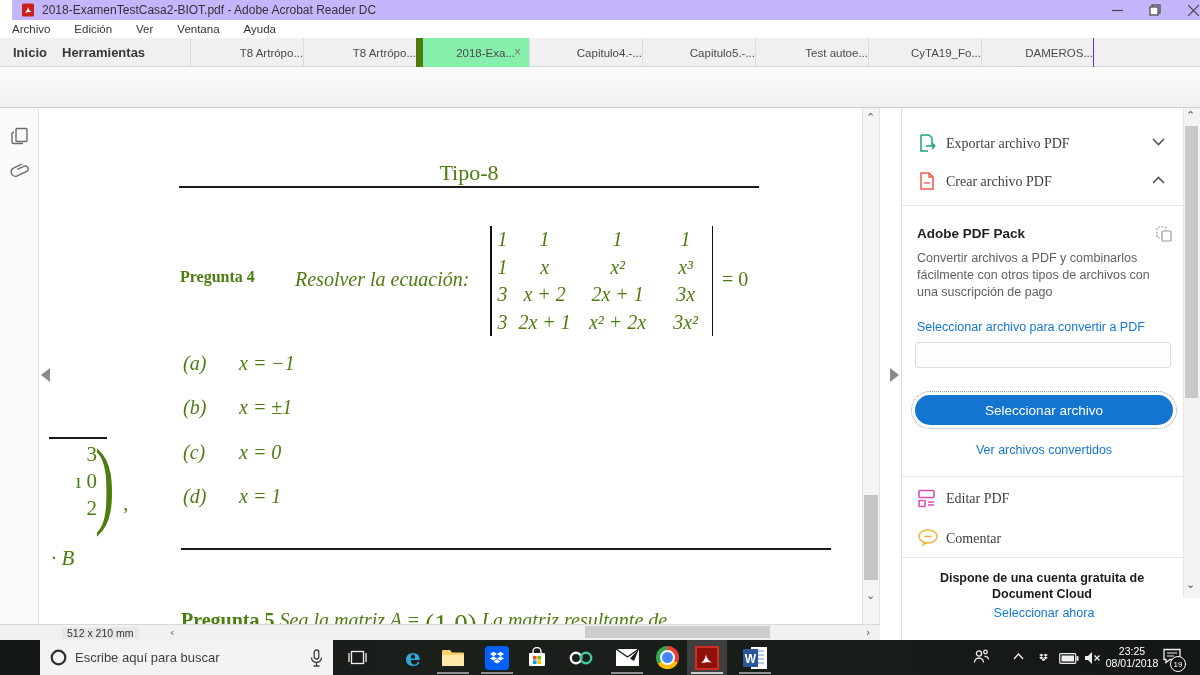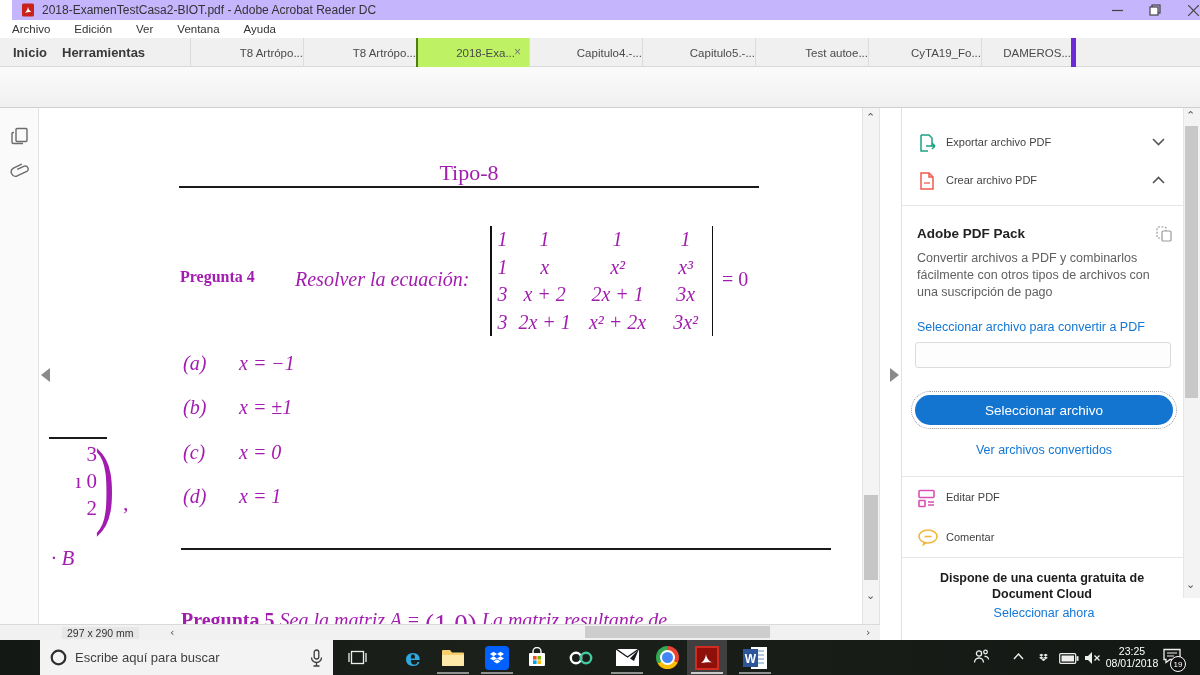--- a/index.html
+++ b/index.html
@@ -11,41 +11,41 @@
   #titlebar{left:12px;top:0;width:1200px;height:20px;background:#c4b5fd;}
   #title-text{left:30px;top:3px;font-size:12px;color:#333;}
   .winctl{top:0;width:38px;height:20px;display:flex;align-items:center;justify-content:center;}
   #menubar{left:0;top:20px;width:1200px;height:18px;background:#fff;display:flex;align-items:center;}
   .menu-item{font-size:11.5px;color:#333;padding:0 12px;}
   
   #tabbar{left:0;top:38px;width:1200px;height:29px;background:#f0f0f0;border-bottom:1px solid #d8d8d8;box-sizing:border-box;}
   .tab-home{font-size:13px;font-weight:bold;color:#383838;top:7px;}
   .doctab{top:0;height:29px;border-left:1px solid #dcdcdc;display:flex;align-items:center;justify-content:flex-end;
           font-size:11.5px;color:#4a4a4a;box-sizing:border-box;}
-  .doctab.active{background:#bef264;border-left:2px solid #4d7c0f;}
+  .doctab.active{background:#86efac;border-left:7px solid #4d7c0f;}
   .tab-close{position:absolute;right:8px;top:7px;font-size:12px;color:#777;line-height:14px;}
   #help-circle{left:1102px;top:45px;width:16px;height:16px;border:1.5px solid #555;border-radius:50%;
                font-size:10px;color:#555;display:flex;align-items:center;justify-content:center;}
   #user-name{left:1128px;top:46px;font-size:13px;color:#333;}
   #user-caret{left:1182px;top:50px;}
   
   #toolbar{left:0;top:67px;width:1200px;height:41px;background:linear-gradient(#fbfbfb,#f0f0f0);
            border-bottom:1px solid #cfcfcf;box-sizing:border-box;}
   .tbi{position:absolute;top:78px;width:24px;height:24px;display:flex;align-items:center;justify-content:center;}
   .tbsep{position:absolute;top:76px;width:1px;height:26px;background:#d2d2d2;}
   #page-box{left:276px;top:78px;width:34px;height:22px;background:#fff;border:1px solid #bdbdbd;
             font-size:11px;color:#333;display:flex;align-items:center;justify-content:center;box-sizing:border-box;}
   #page-total{left:316px;top:83px;font-size:11px;color:#555;}
   #zoom-box{left:512px;top:78px;width:62px;height:22px;background:#fff;border:1px solid #bdbdbd;box-sizing:border-box;
             font-size:11px;color:#333;display:flex;align-items:center;justify-content:space-between;padding:0 6px;}
   
   #sidebar{left:0;top:108px;width:39px;height:516px;background:#fafafa;border-right:1px solid #e2e2e2;box-sizing:border-box;}
   
   #docarea{left:39px;top:108px;width:823px;height:516px;background:#fff;overflow:hidden;
-           font-family:"Liberation Serif","DejaVu Serif",serif;color:#a21caf;}
+           font-family:"Liberation Serif","DejaVu Serif",serif;color:#4d7c0f;}
   #doc-heading{left:330px;top:52px;width:200px;text-align:center;font-size:22px;}
   .rule{background:#1a1a1a;height:1.6px;}
   #q-label{left:141px;top:160px;font-size:16px;font-weight:bold;}
   #q-text{left:256px;top:160px;font-size:20px;font-style:italic;}
   #det{left:451px;top:118px;display:flex;align-items:stretch;height:110px;}
   .det-bar{width:1.6px;background:#111;}
   #det-grid{display:grid;grid-template-columns:22px 62px 84px 52px;align-items:center;}
   #det-grid span{text-align:center;font-size:20px;font-style:italic;line-height:27px;white-space:nowrap;}
   #det-eq{left:683px;top:160px;font-size:20px;}
   .opt{position:absolute;left:144px;display:flex;font-size:20px;}
@@ -64,21 +64,21 @@
   .nav-arrow{width:0;height:0;border-top:7px solid transparent;border-bottom:7px solid transparent;}
   
   #pdf-vscroll{left:862px;top:108px;width:18px;height:516px;background:#f4f4f4;border-left:1px solid #e3e3e3;border-right:1px solid #e3e3e3;box-sizing:border-box;}
   #pdf-vthumb{left:864px;top:495px;width:14px;height:85px;background:#c6c6c6;}
   #status-strip{left:0;top:624px;width:880px;height:16px;background:#f1f1f1;border-top:1px solid #dadada;box-sizing:border-box;}
   #size-label{left:62px;top:627px;font-size:10.5px;color:#333;background:#e7e7e7;padding:0 5px;}
   #hthumb{left:585px;top:626px;width:185px;height:12px;background:#cdcdcd;}
   .scroll-glyph{position:absolute;font-size:11px;color:#555;font-family:"DejaVu Sans",sans-serif;}
   
   #panel-divider{left:901px;top:108px;width:1px;height:532px;background:#e0e0e0;}
-  .prow-label{position:absolute;font-size:11px;color:#3f3f3f;}
+  .prow-label{position:absolute;font-size:14px;color:#3f3f3f;font-family:Liberation Serif, serif;}
   .pdiv{position:absolute;left:902px;width:281px;height:1px;background:#e6e6e6;}
   #pack-title{left:917px;top:226px;font-size:13.5px;font-weight:bold;color:#222;}
   #pack-desc{left:917px;top:250px;width:255px;font-size:12.5px;line-height:17px;color:#606060;}
   .plink{position:absolute;font-size:12.5px;color:#1377d4;}
   #pack-input{left:915px;top:342px;width:256px;height:26px;border:1px solid #dcdcdc;border-radius:3px;background:#fdfdfd;box-sizing:border-box;}
   #sel-btn{left:915px;top:395px;width:258px;height:30px;border-radius:15px;background:#1375d0;color:#fff;
            font-size:13.5px;display:flex;align-items:center;justify-content:center;outline:1px dotted #9a9a9a;outline-offset:3px;}
   #cloud-text{left:908px;top:570px;width:268px;font-size:12.5px;font-weight:bold;color:#1c1c1c;text-align:center;line-height:16px;}
   #panel-scroll{left:1183px;top:108px;width:17px;height:490px;background:#f3f3f3;border-left:1px solid #e6e6e6;box-sizing:border-box;}
   #panel-thumb{left:1185px;top:126px;width:13px;height:272px;background:#c8c8c8;}
@@ -151,21 +151,21 @@
       </div>
     <div class="abs doctab" style="left:642px;width:113px">
         <span>Capitulo5.-...</span>
       </div>
     <div class="abs doctab" style="left:755px;width:113px">
         <span>Test autoe...</span>
       </div>
     <div class="abs doctab" style="left:868px;width:113px">
         <span>CyTA19_Fo...</span>
       </div>
-    <div class="abs doctab" style="left:981px;width:95px;border-right:5px solid #6d28d9">
+    <div class="abs doctab" style="left:981px;width:113px;border-right:1px solid #6d28d9">
         <span>DAMEROS...</span>
       </div>
     <div class="abs" id="help-circle">?</div>
     <span class="abs" id="user-name">pablo</span>
     <span class="abs" id="user-caret">
       <svg width="8" height="5" viewBox="0 0 8 5">
           <path d="M0 0l4 5 4-5z" fill="#555"></path>
         </svg>
     </span>
   </div>
@@ -370,21 +370,21 @@
 
   <div class="abs nav-arrow" style="left:41px;top:368px;border-right:9px solid #8a8a8a"></div>
   <div class="abs nav-arrow" style="left:890px;top:368px;border-left:9px solid #8a8a8a"></div>
 
   <div class="abs" id="pdf-vscroll"></div>
   <span class="abs scroll-glyph" style="left:866px;top:111px">⌃</span>
   <span class="abs scroll-glyph" style="left:866px;top:589px">⌄</span>
   <div class="abs" id="pdf-vthumb"></div>
 
   <div class="abs" id="status-strip"></div>
-  <span class="abs" id="size-label">297 x 290 mm</span>
+  <span class="abs" id="size-label">512 x 210 mm</span>
   <span class="abs scroll-glyph" style="left:170px;top:626px">‹</span>
   <div class="abs" id="hthumb"></div>
   <span class="abs scroll-glyph" style="left:866px;top:626px">›</span>
 
   <div class="abs" id="panel-divider"></div>
 
   <span class="abs" style="left:917px;top:133px">
     <svg width="20" height="20" viewBox="0 0 20 20" fill="none" stroke="#1aa385" stroke-width="1.5">
         <path d="M4 2h8l3 3v8"></path>
         <path d="M4 2v16h7"></path>

